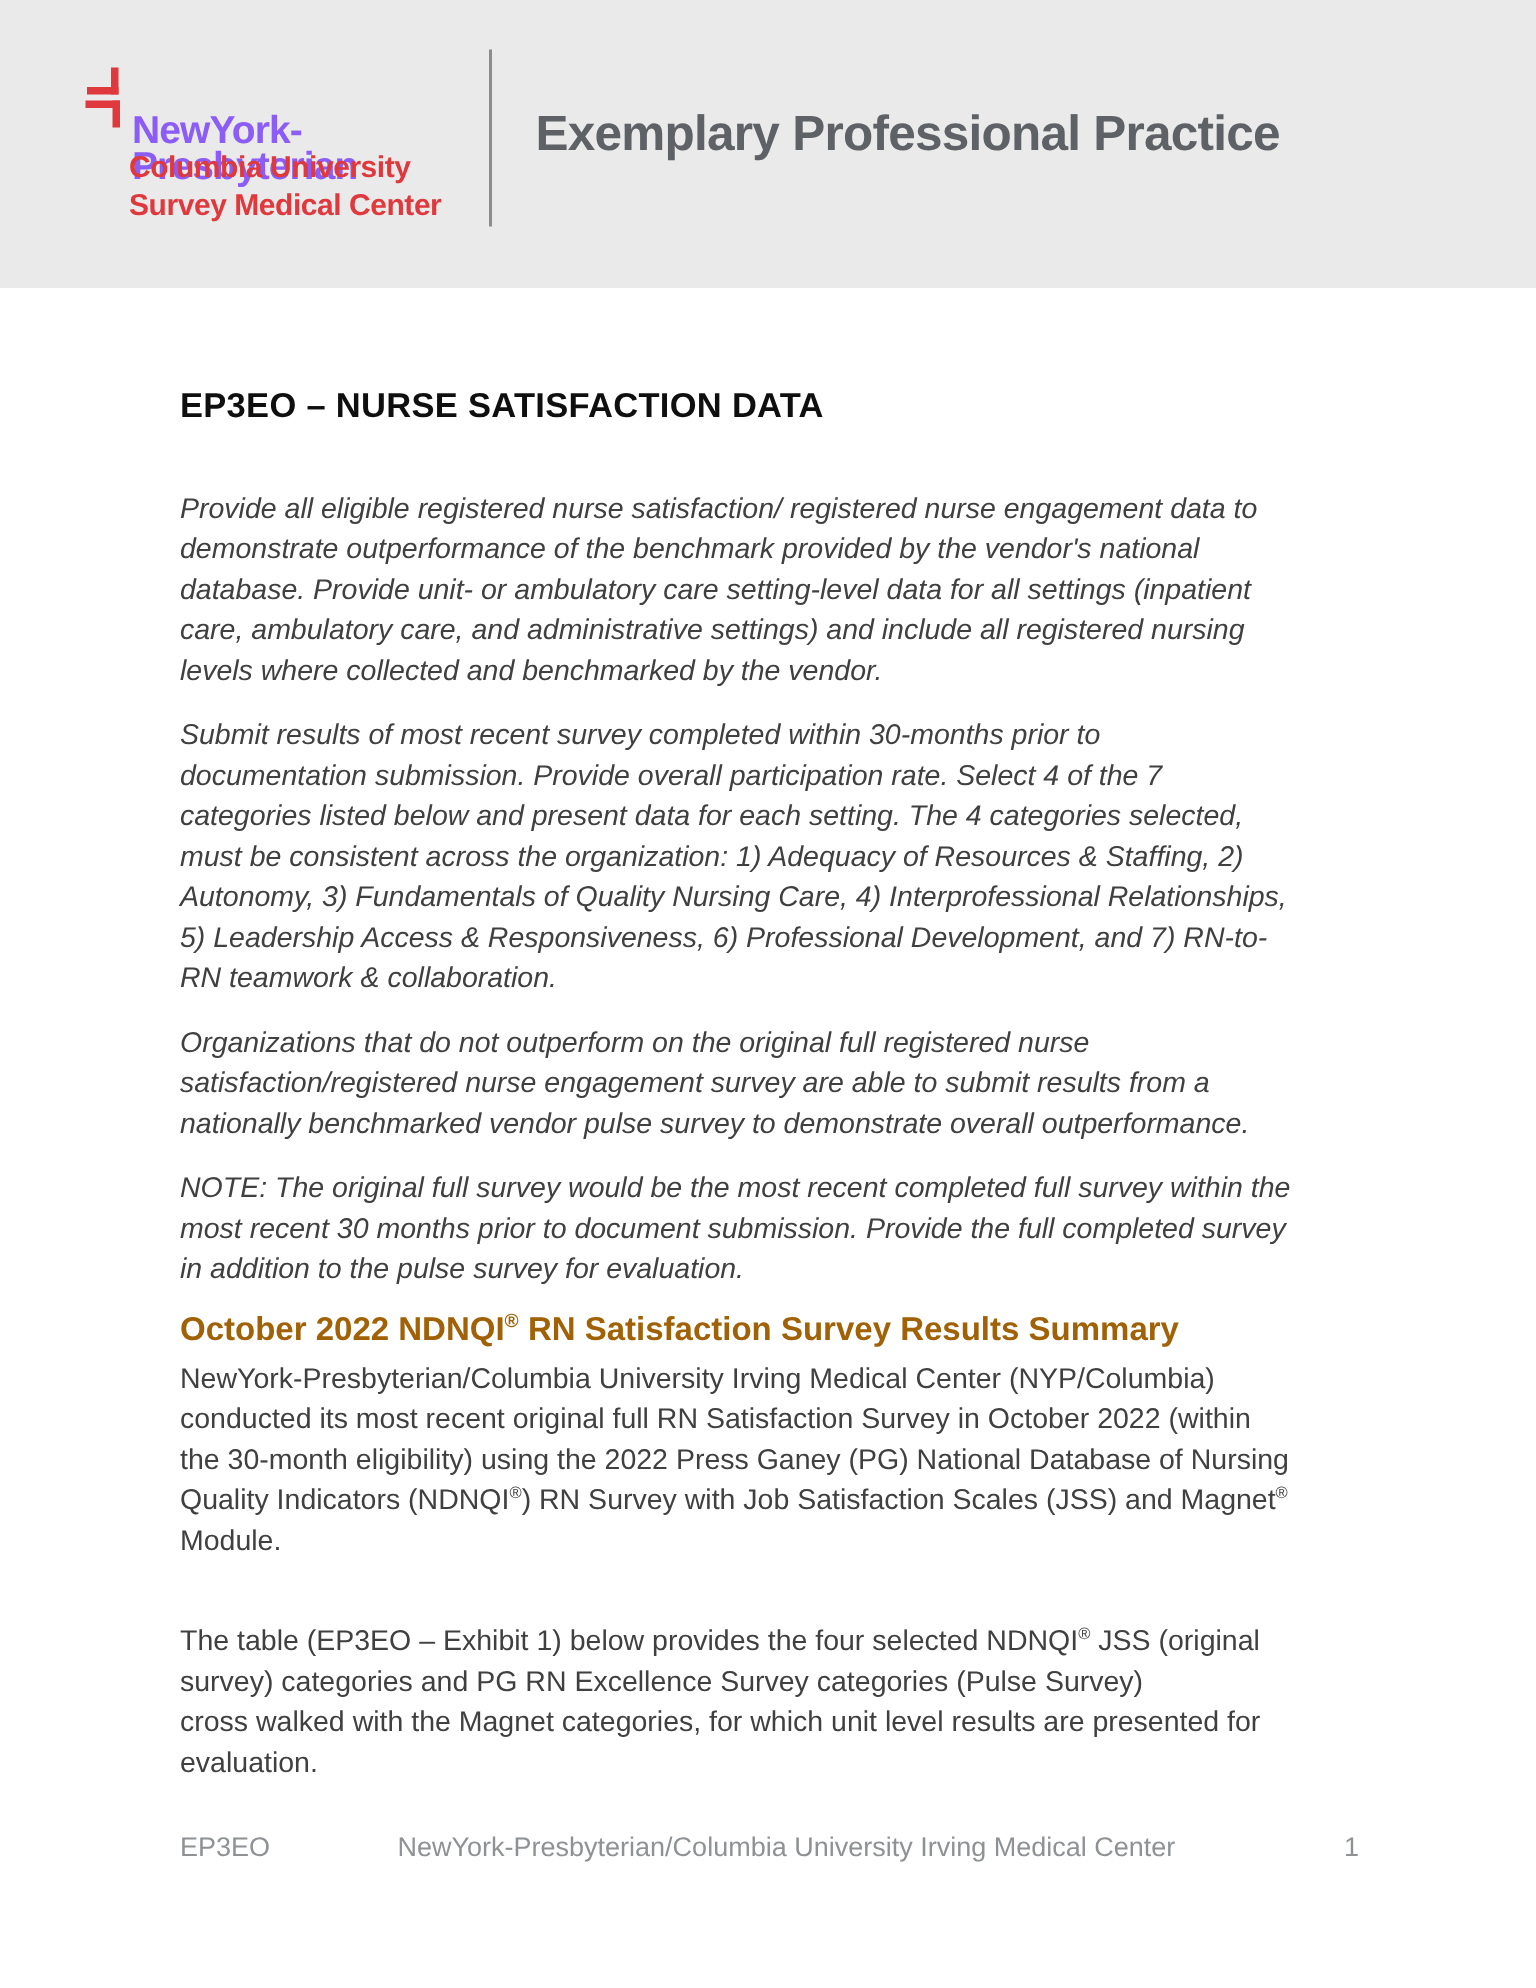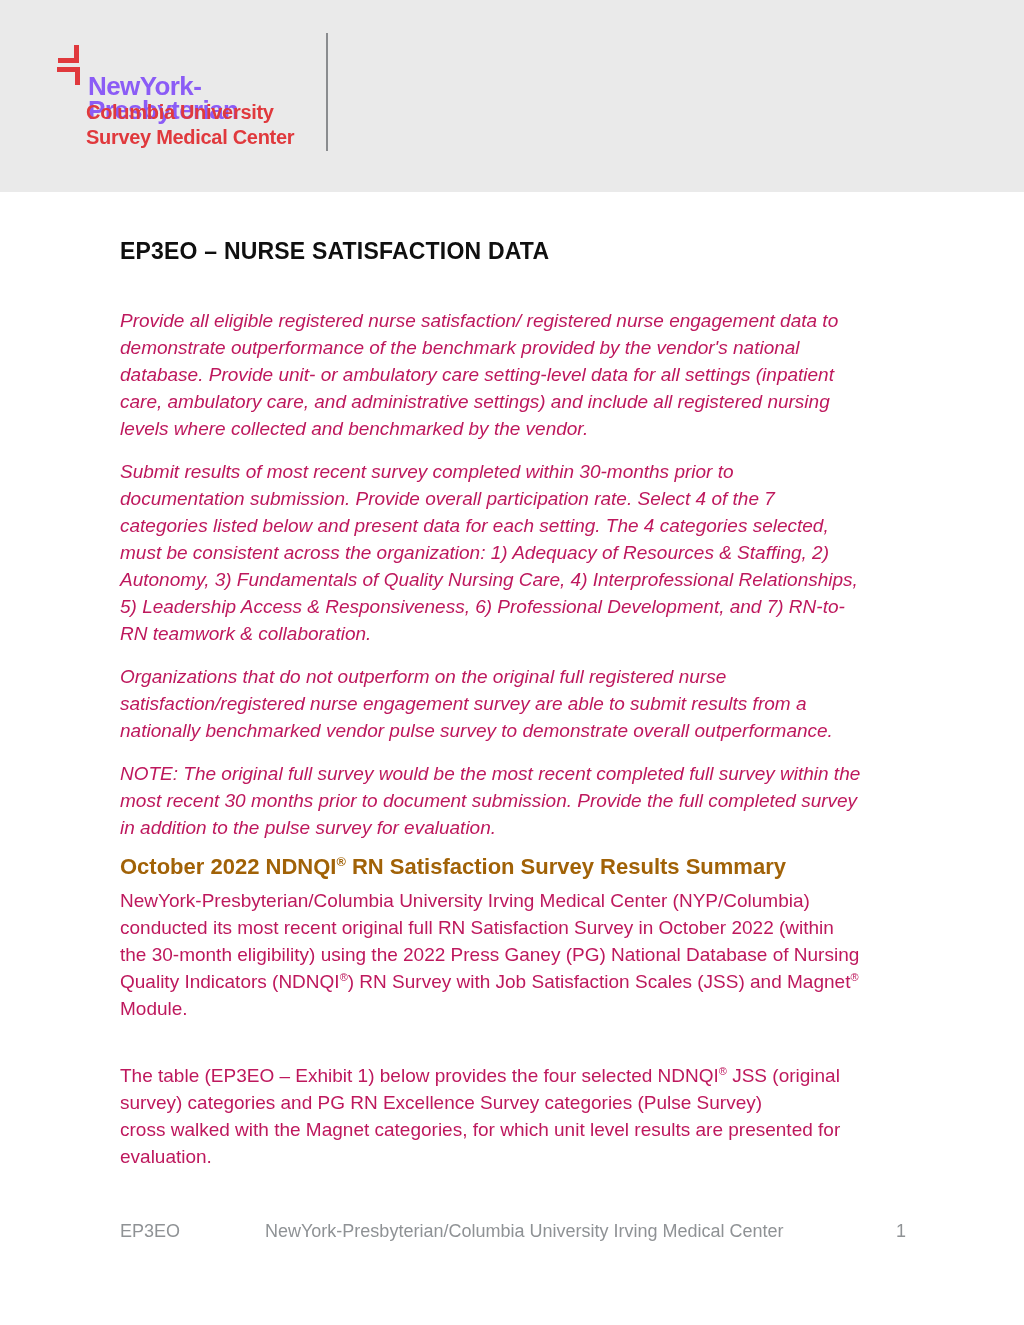--- a/index.html
+++ b/index.html
@@ -60,31 +60,31 @@
     white-space: pre;
   }
 
   
   .content {
     position: absolute;
     left: 120px; top: 192px;
     width: 790px;
   }
   .content h1 {
-    margin: 46px 0 0;
+    margin: 65px 0 0;
     font-size: 23px; line-height: 27px;
     font-weight: 700; color: #0f0f0f;
     letter-spacing: 0.2px;
     white-space: pre;
   }
   .content p {
     margin: 0;
     font-size: 19px; line-height: 27px;
     white-space: pre;
-    color: #be185d;
+    color: #404040;
   }
   .prompt { font-style: italic; margin-top: 16px !important; }
   .prompt.first { margin-top: 42px !important; }
   .content h2 {
     margin: 12px 0 0;
     font-size: 22px; line-height: 28px;
     font-weight: 700; color: #a16207;
     white-space: pre;
   }
   .summary { margin-top: 6px !important; }
@@ -113,20 +113,21 @@
   </div>
   <div class="logo-name">
     <div>NewYork-</div>
     <div>Presbyterian</div>
   </div>
   <div class="logo-sub">
     <div>Columbia University</div>
     <div>Survey Medical Center</div>
   </div>
   <div class="banner-divider"></div>
+  <div class="banner-title">Exemplary Professional Practice</div>
 </header>
 
 <main class="content">
   <h1>EP3EO – NURSE SATISFACTION DATA</h1>
 
   <p class="prompt first">Provide all eligible registered nurse satisfaction/ registered nurse engagement data to
 demonstrate outperformance of the benchmark provided by the vendor's national
 database. Provide unit- or ambulatory care setting-level data for all settings (inpatient
 care, ambulatory care, and administrative settings) and include all registered nursing
 levels where collected and benchmarked by the vendor.</p>

